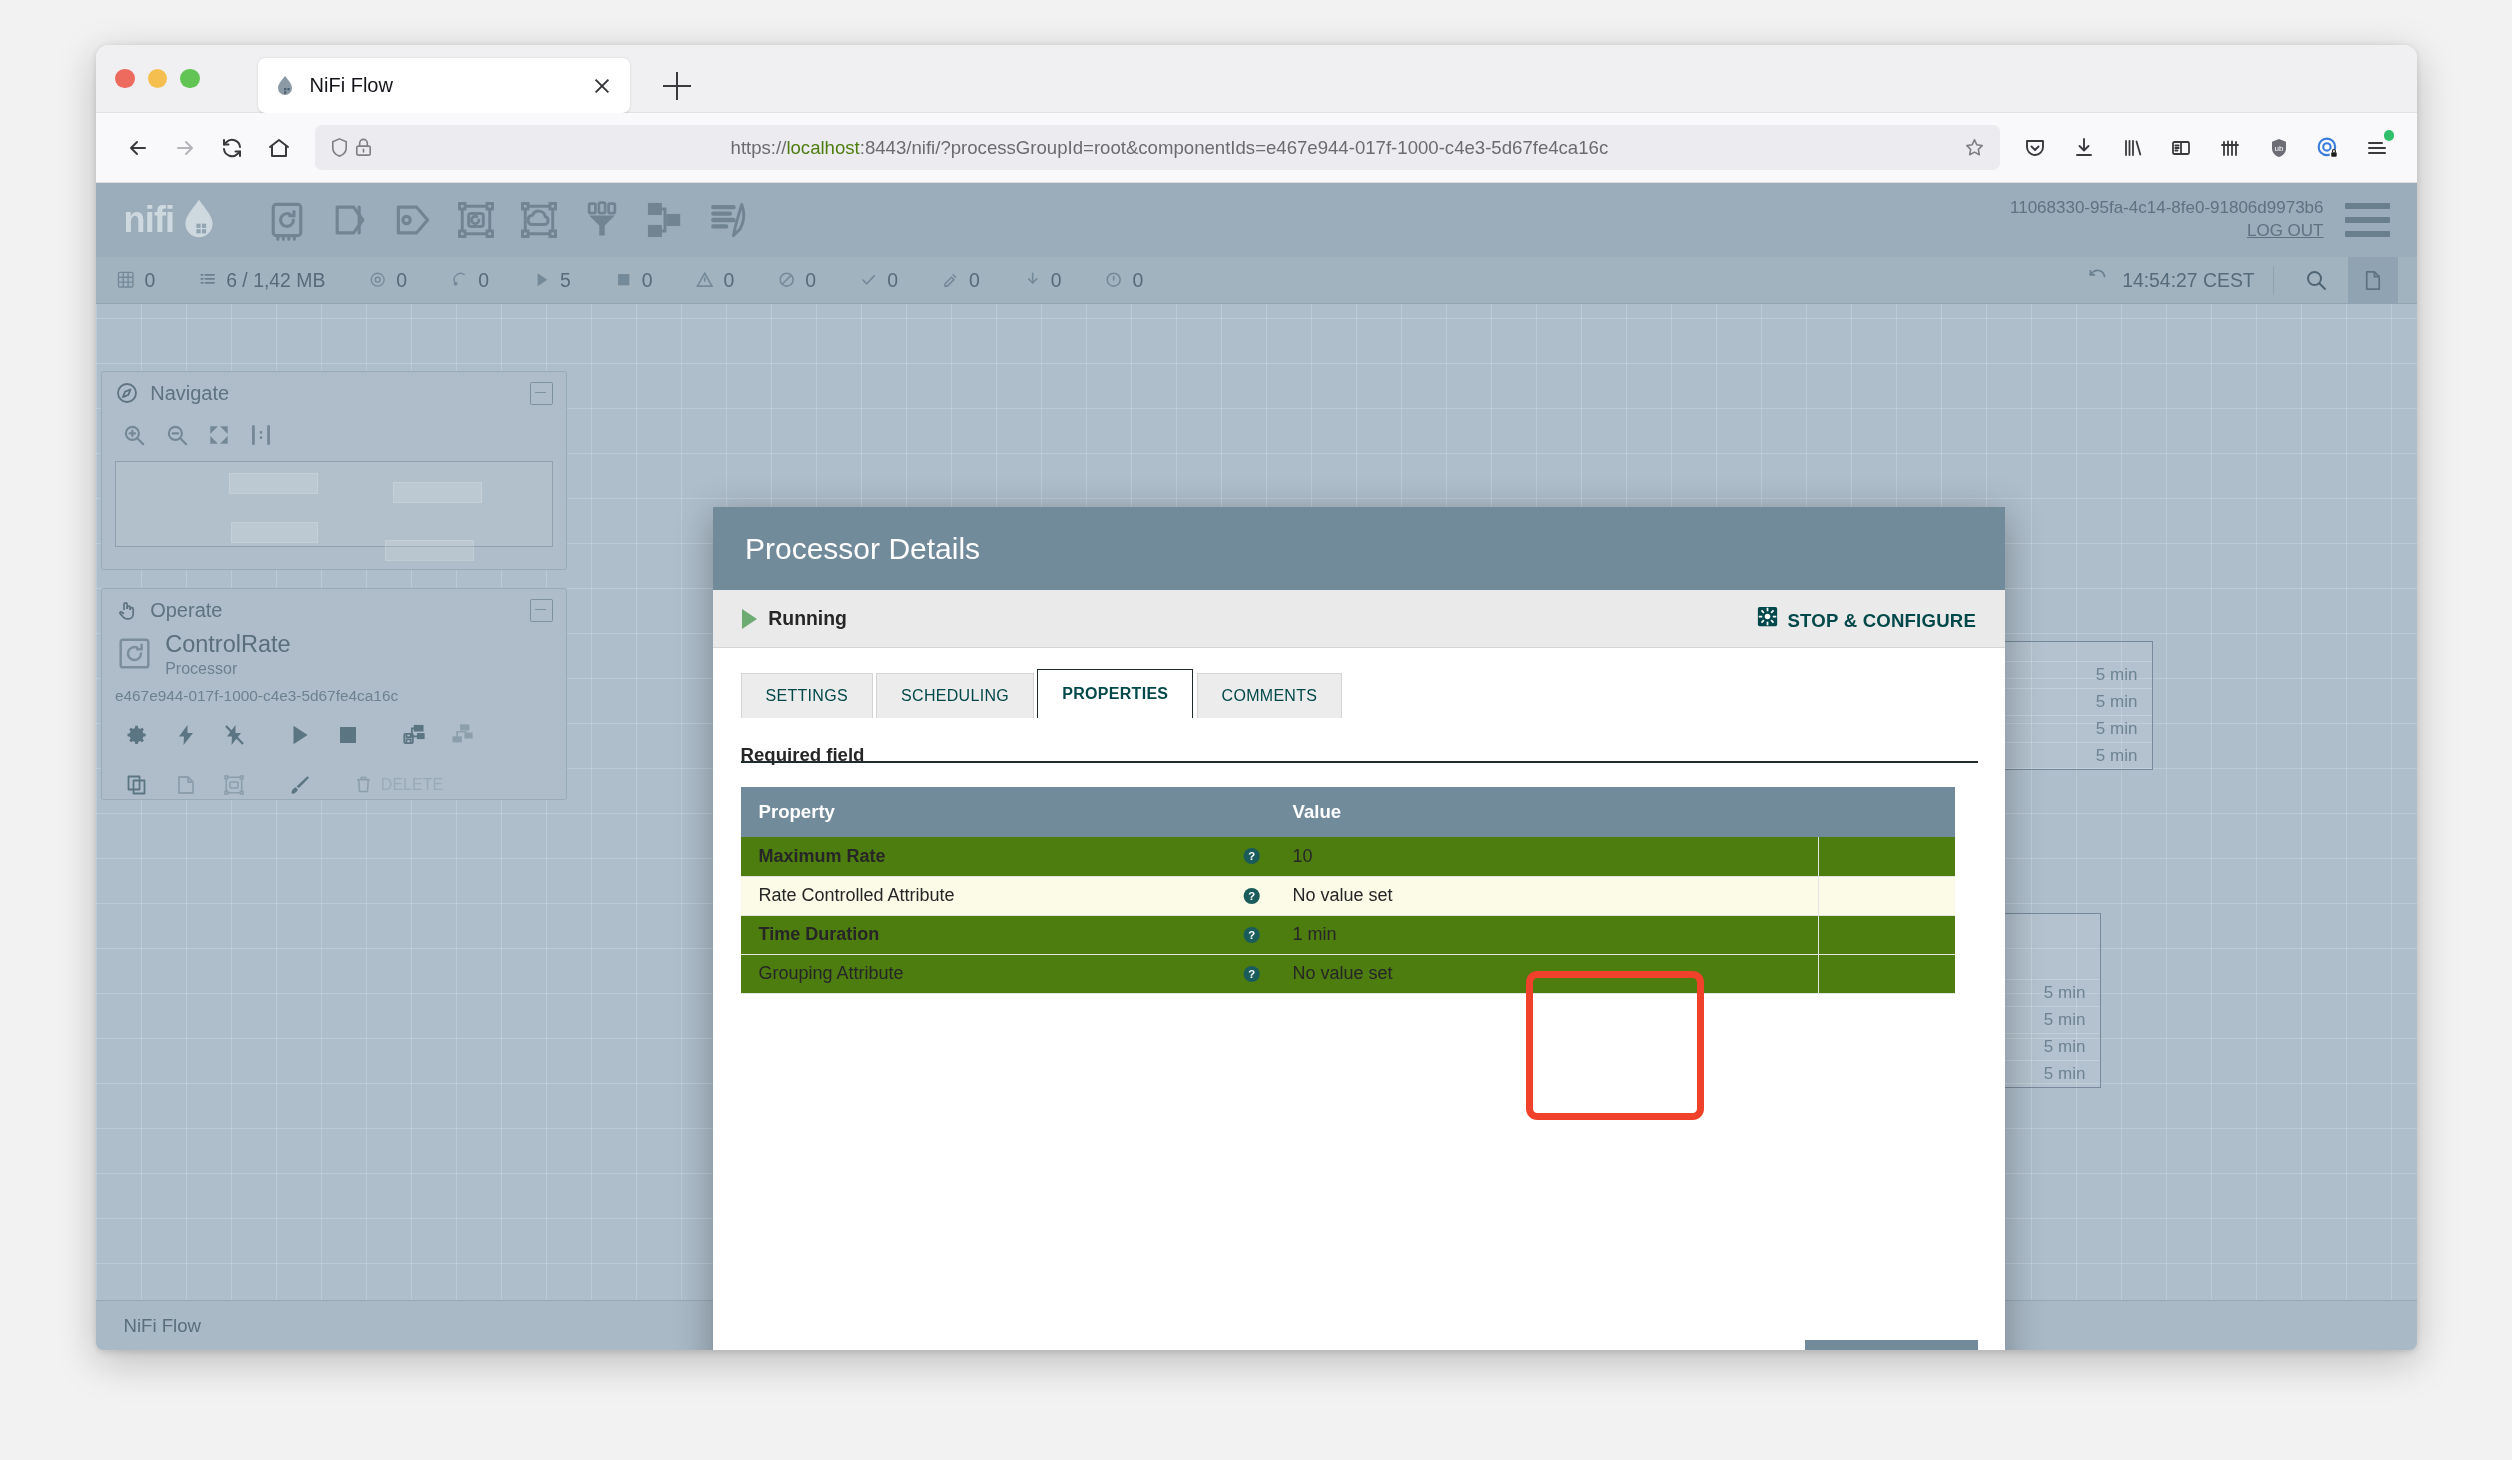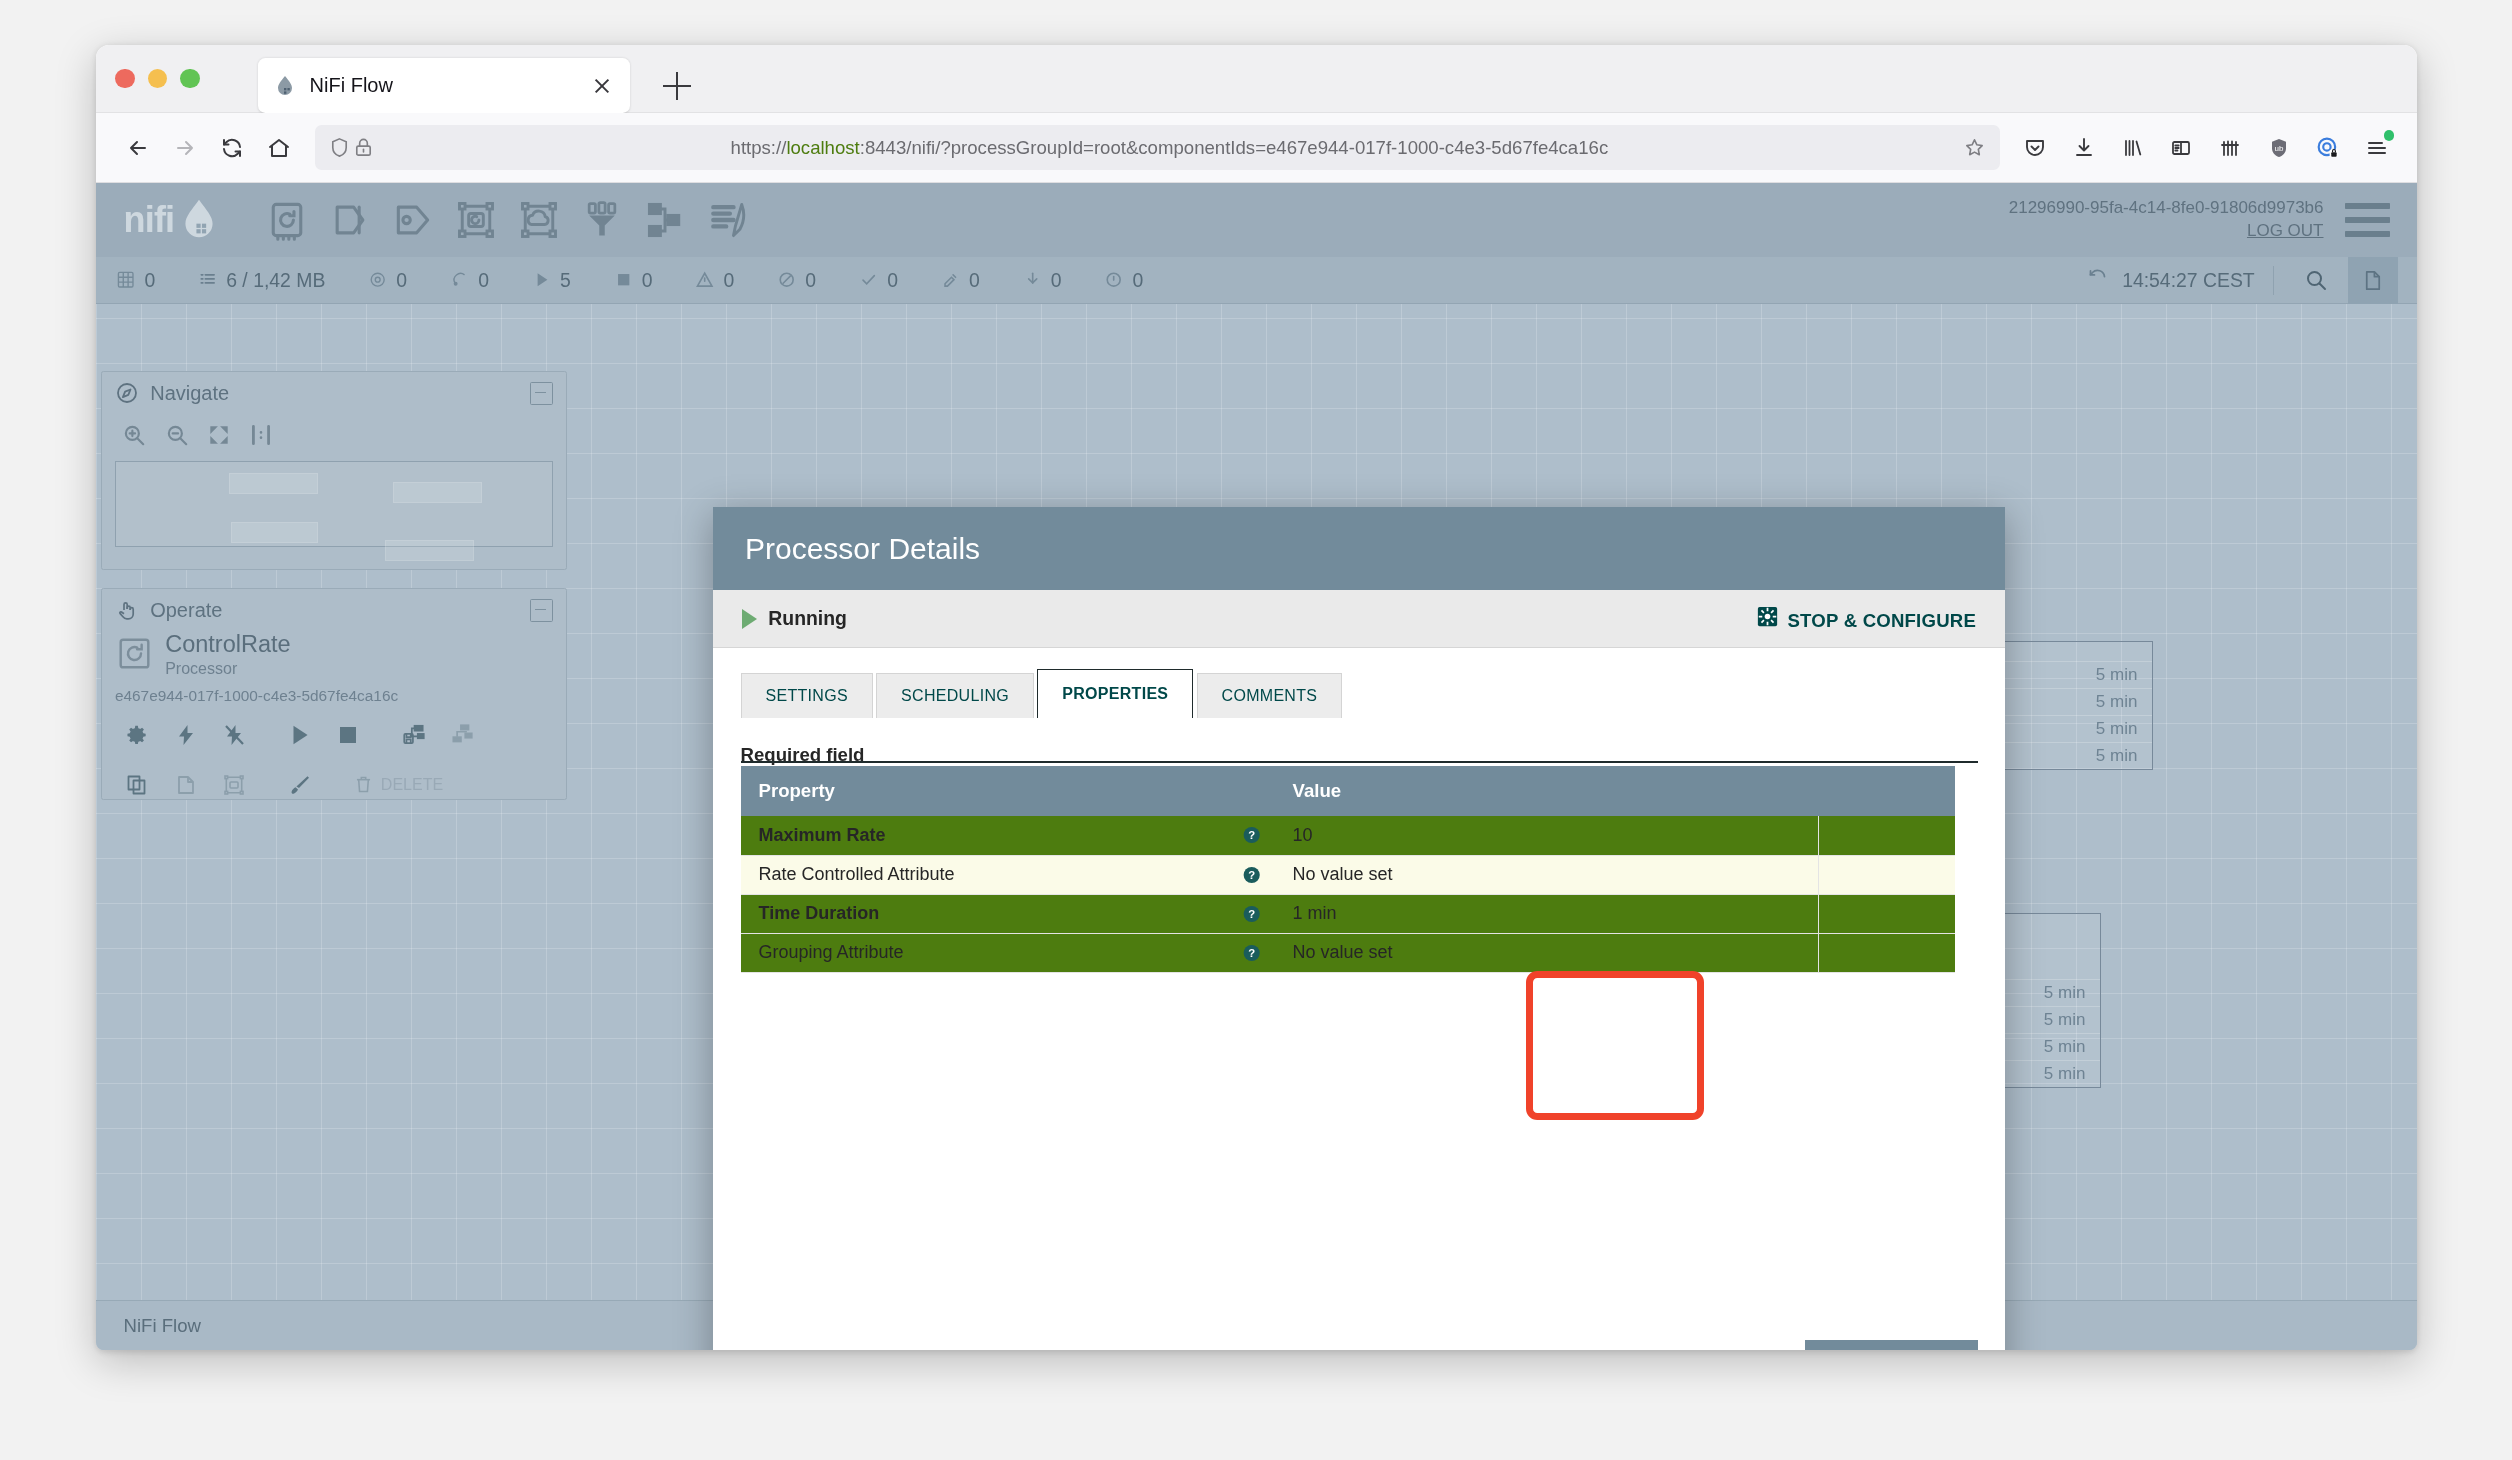--- a/index.html
+++ b/index.html
@@ -320,20 +320,21 @@
     position:absolute; left:27.5px; right:27.5px;
     height: 2.4px; background:#1f2b2c;
   }
 
   #required-field-label {
     margin-top: 26px;
     font-size: 18.6px; color:#262626; font-weight:600;
   }
 
   #props-table {
+    margin-top: 21px;
     width: 1214px;
     border-collapse: collapse;
     table-layout: fixed;
   }
   #props-table thead th {
     background: #728b9b;
     color:#ffffff;
     font-size: 18.6px;
     font-weight: 600;
     text-align:left;
@@ -615,21 +616,21 @@
       </div>
       <div class="hdr-tool">
         <svg width="44" height="44" viewBox="0 0 24 24" fill="none" stroke="#4f6573" stroke-width="1.6" stroke-linecap="round">
           <path d="M4 5h11M4 8.5h9M4 12h11M4 15.5h7" stroke-width="2.4"></path>
           <path d="M19.5 3.5c1.5 4 1.5 9-1 13.5l-3.5 3.5 1-5z" stroke-linejoin="round"></path>
         </svg>
       </div>
 
       <div id="nifi-header-right">
         <div id="user-block">
-          <div id="user-id">21296990-95fa-4c14-8fe0-91806d9973b6</div>
+          <div id="user-id">11068330-95fa-4c14-8fe0-91806d9973b6</div>
           <div id="logout-link">LOG OUT</div>
         </div>
         <div id="hamburger">
           <span></span>
             <span></span>
             <span></span>
         </div>
       </div>
     </div>
 

